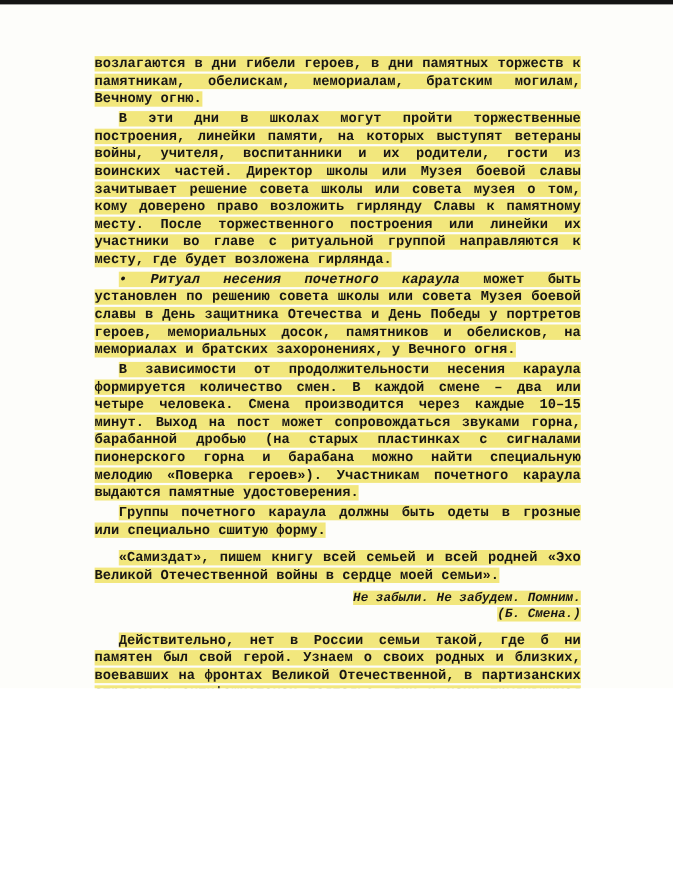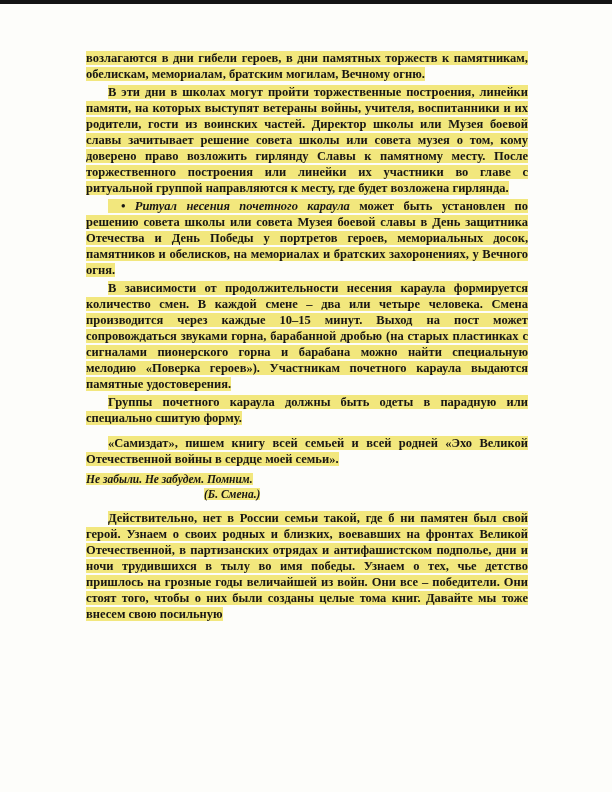--- a/index.html
+++ b/index.html
@@ -3,24 +3,24 @@
 <meta charset="utf-8">
 <style>
   html, body {
     margin: 0;
     padding: 0;
     background: #ffffff;
   }
   .page {
     position: relative;
     width: 612px;
-    height: 792px;
+    height: 626px;
     background: #fdfdfa;
     overflow: hidden;
-    font-family: Liberation Serif, serif;
+    font-family: Liberation Mono, monospace;
   }
   .top-edge {
     position: absolute;
     top: 0;
     left: 0;
     width: 612px;
     height: 4px;
     background: #141414;
   }
   .text-block {
@@ -41,29 +41,28 @@
   .text-block p.no-indent {
     text-indent: 0;
   }
   .hl {
     background: var(--hl, #f2e77d);
     box-decoration-break: clone;
     -webkit-box-decoration-break: clone;
   }
   .lead-italic {
     font-style: italic;
-    padding-left: 13px;
   }
   p.samizdat {
     margin-top: 9px;
     margin-bottom: 0;
   }
   .quote-block {
     margin: 5px 0 8px 0;
-    text-align: left;
+    text-align: right;
     font-style: italic;
     font-size: 11.5px;
     line-height: 15px;
   }
   .quote-line {
     display: block;
   }
   .quote-attribution {
     display: block;
     padding-left: 118px;
@@ -79,21 +78,21 @@
 
     <p class="no-indent"><span class="hl">возлагаются в дни гибели героев, в дни памятных торжеств к памятникам, обелискам, мемориалам, братским могилам, Вечному огню.</span></p>
 
     <p><span class="hl">В эти дни в школах могут пройти торжественные построения, линейки памяти, на которых выступят ветераны войны, учителя, воспитанники и их родители, гости из воинских частей. Директор школы или Музея боевой славы зачитывает решение совета школы или совета музея о том, кому доверено право возложить гирлянду Славы к памятному месту. После торжественного построения или линейки их участники во главе с ритуальной группой направляются к месту, где будет возложена гирлянда.</span></p>
 
 
     <p><span class="hl lead-italic">• Ритуал несения почетного караула</span><span class="hl"> может быть установлен по решению совета школы или совета Музея боевой славы в День защитника Отечества и День Победы у портретов героев, мемориальных досок, памятников и обелисков, на мемориалах и братских захоронениях, у Вечного огня.</span></p>
 
     <p><span class="hl">В зависимости от продолжительности несения караула формируется количество смен. В каждой смене – два или четыре человека. Смена производится через каждые 10–15 минут. Выход на пост может сопровождаться звуками горна, барабанной дробью (на старых пластинках с сигналами пионерского горна и барабана можно найти специальную мелодию «Поверка героев»). Участникам почетного караула выдаются памятные удостоверения.</span></p>
 
-    <p><span class="hl">Группы почетного караула должны быть одеты в парадную или специально сшитую форму.</span></p>
+    <p><span class="hl">Группы почетного караула должны быть одеты в грозные или специально сшитую форму.</span></p>
 
     <p class="samizdat"><span class="hl">«Самиздат», пишем книгу всей семьей и всей родней «Эхо Великой Отечественной войны в сердце моей семьи».</span></p>
 
     <div class="quote-block">
       <span class="quote-line"><span class="hl">Не забыли. Не забудем. Помним.</span></span>
       <span class="quote-attribution"><span class="hl">(Б. Смена.)</span></span>
     </div>
 
     <p><span class="hl">Действительно, нет в России семьи такой, где б ни памятен был свой герой. Узнаем о своих родных и близких, воевавших на фронтах Великой Отечественной, в партизанских отрядах и антифашистском подполье, дни и ночи трудившихся в тылу во имя победы. Узнаем о тех, чье детство пришлось на грозные годы величайшей из войн. Они все – победители. Они стоят того, чтобы о них были созданы целые тома книг. Давайте мы тоже внесем свою посильную</span></p>
 

